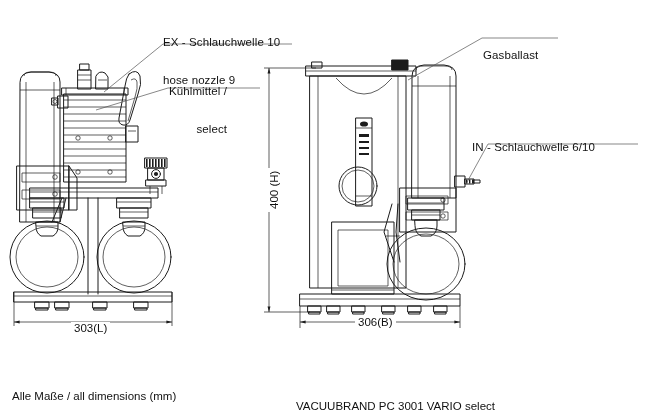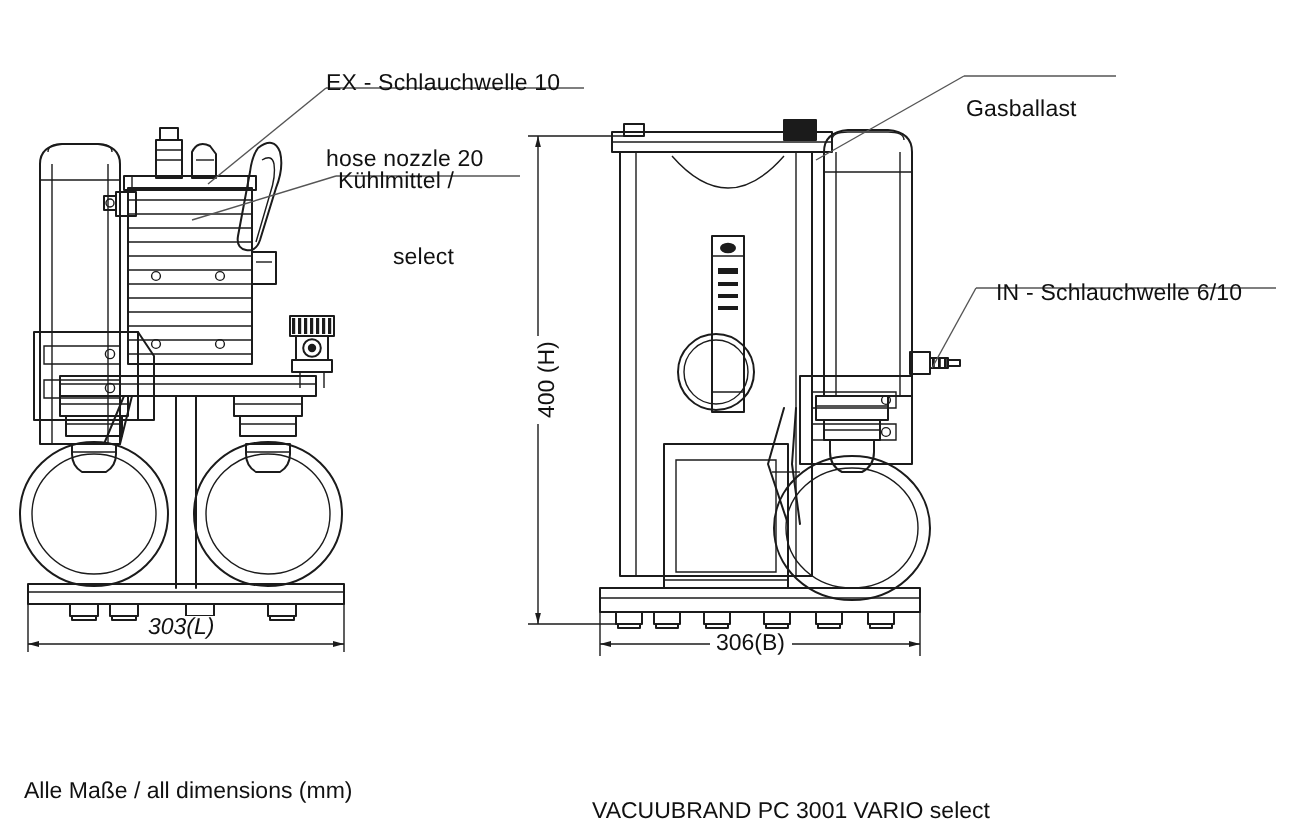--- a/index.html
+++ b/index.html
@@ -256,37 +256,37 @@
       <path class="lg" d="M482,38 h76"></path>
       <path class="lg" d="M482,38 L408,80"></path>
 
       <path class="lg" d="M488,144 h150"></path>
       <path class="lg" d="M488,144 L466,184"></path>
     </g>
   </svg>
 
   <div class="lbl" style="left:163px;top:11px;text-align:left;">
     <div>EX - Schlauchwelle 10</div>
-    <div>hose nozzle 20</div>
+    <div>hose nozzle 9</div>
   </div>
 
   <div class="lbl" style="left:169px;top:60px;text-align:right;">
     <div>Kühlmittel /</div>
     <div>select</div>
   </div>
 
   <div class="lbl" style="left:483px;top:24px;text-align:left;">
     <div>Gasballast</div>
   </div>
 
-  <div class="lbl" style="left:498px;top:116px;text-align:left;">
+  <div class="lbl" style="left:472px;top:116px;text-align:left;">
     <div>IN - Schlauchwelle 6/10</div>
   </div>
 
-  <div class="dim" style="left:71px;top:308px;font-style:italic;">303(L)</div>
+  <div class="dim" style="left:71px;top:322px;">303(L)</div>
 
   <div class="dim" style="left:355px;top:316px;">306(B)</div>
 
   <div class="dim-vert" style="left:268px;top:212px;">400 (H)</div>
 
   <div class="foot" style="left:12px;top:390px;text-align:right;">Alle Maße / all dimensions (mm)</div>
 
   <div class="foot" style="left:296px;top:374px;">
     <div>VACUUBRAND PC 3001 VARIO select</div>
     

